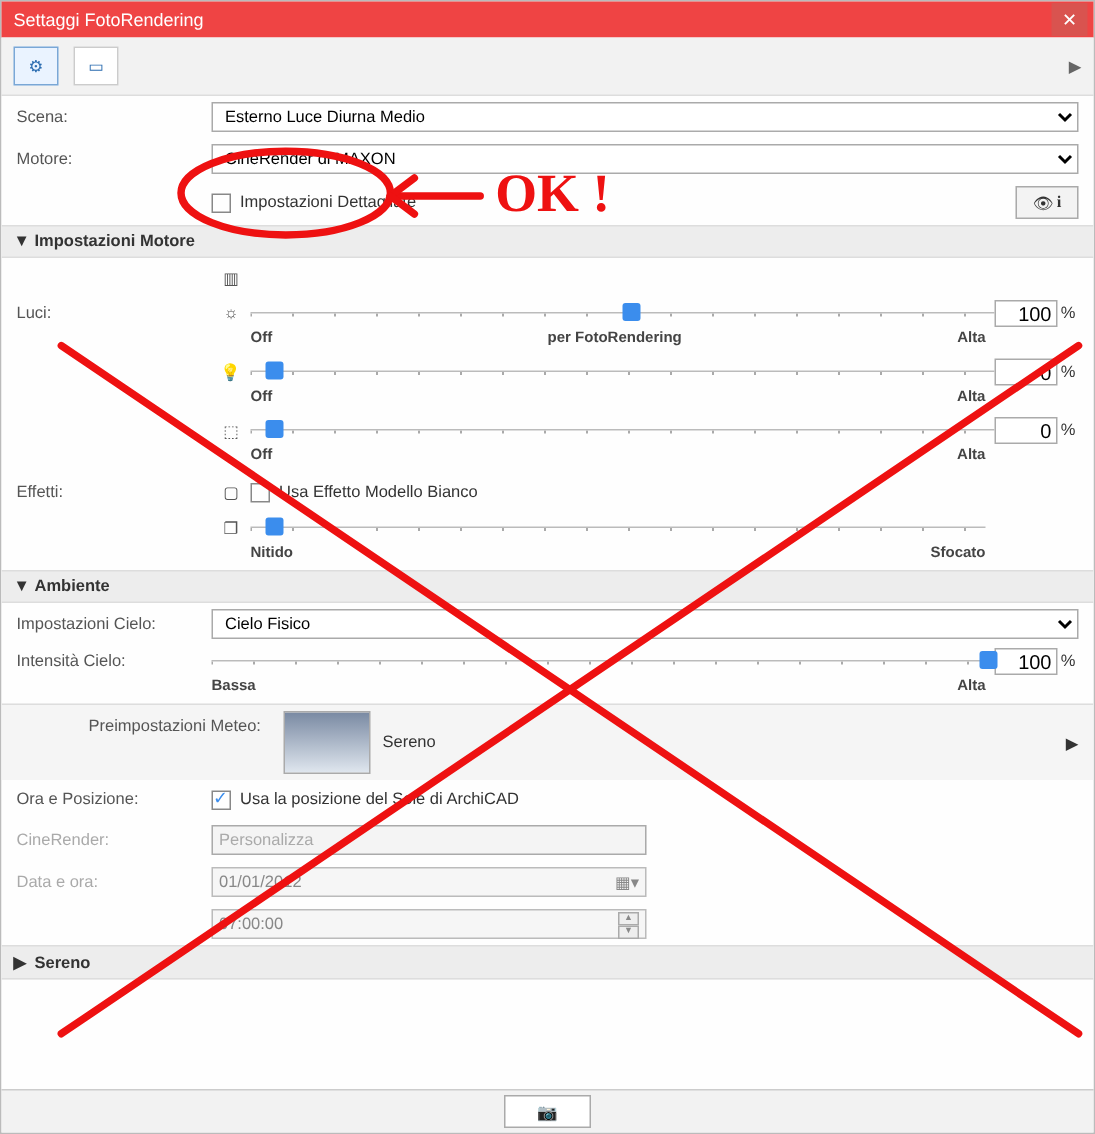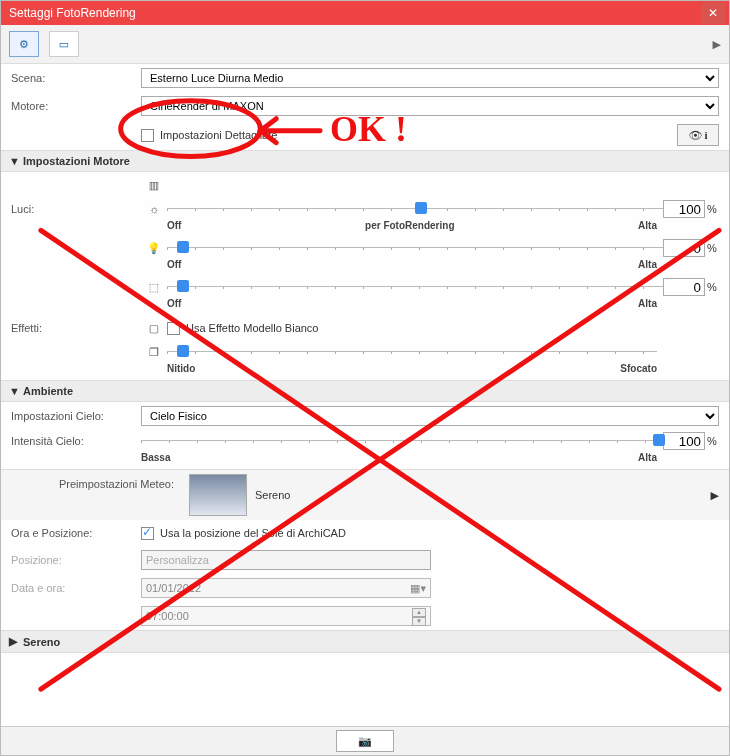--- a/index.html
+++ b/index.html
@@ -456,21 +456,21 @@
 
     <div class="row">
       <div class="label-col">Ora e Posizione:</div>
       <div class="ctl-col">
         <span class="check checked"></span>
         <span>Usa la posizione del Sole di ArchiCAD</span>
       </div>
     </div>
 
     <div class="row">
-      <div class="label-col disabled">Posizione:</div>
+      <div class="label-col disabled">CineRender:</div>
       <div class="ctl-col">
         <input type="text" class="disabled" disabled="" style="background: rgb(244, 244, 244); color: rgb(170, 170, 170); width: 290px; flex: 0 0 auto;" value="Personalizza">
       </div>
     </div>
 
     <div class="row">
       <div class="label-col disabled">Data e ora:</div>
       <div class="ctl-col">
         <div class="date-field">
           <span>01/01/2012</span>

